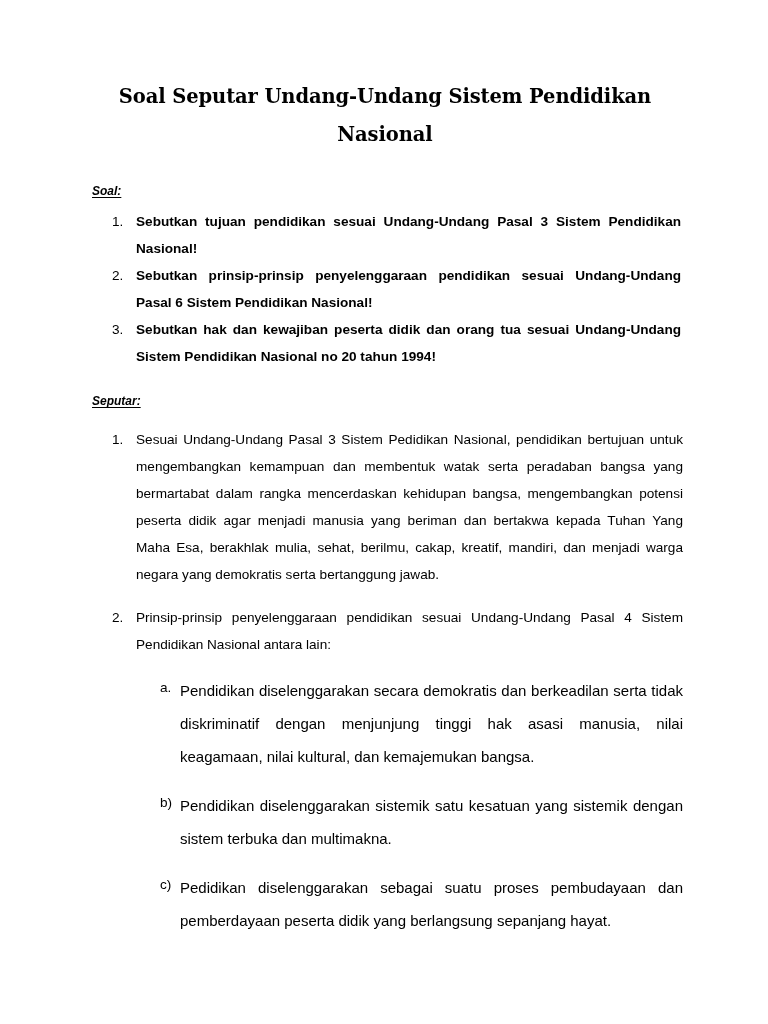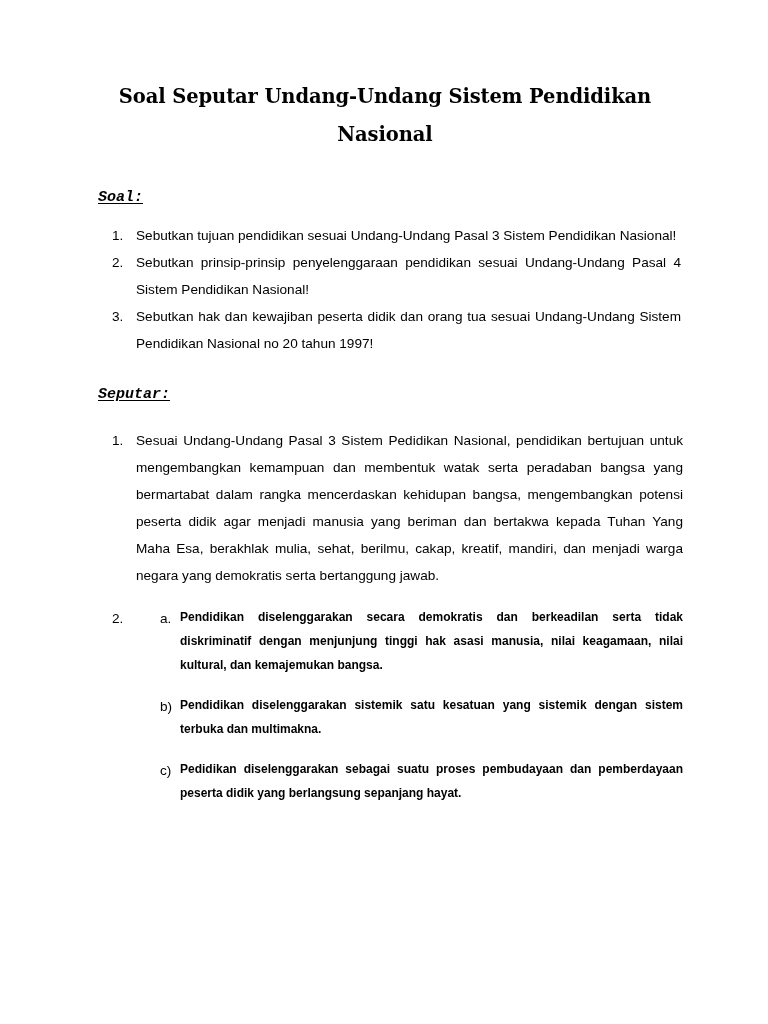--- a/index.html
+++ b/index.html
@@ -41,27 +41,27 @@
     line-height: 38px;
     text-align: center;
     letter-spacing: -0.1px;
     margin: 0 0 0 0;
     padding: 0 8px 0 8px;
     color: #000;
   }
 
   
   .section-head {
-    font-family: Liberation Mono, monospace;
+    font-family: Liberation Sans, sans-serif;
     font-weight: bold;
     font-style: italic;
-    font-size: 15px;
+    font-size: 12px;
     text-decoration: underline;
     text-underline-offset: 2px;
-    margin: 8px;
+    margin: 2px;
     padding: 0;
     display: inline-block;
   }
 
   .head-soal-wrap { margin-top: 27px; }
   .head-jawaban-wrap { margin-top: 21px; }
 
   
   ol.num-list {
     list-style: none;
@@ -86,21 +86,21 @@
     font-size: 13.6px;
     line-height: 27px;
     text-align: justify;
     text-justify: inter-word;
     hyphens: none;
   }
 
   
   .q-list > li { padding-left: 47px; }
   .q-list > li .marker { left: 22px; }
-  .q-list > li .body { width: 545px; }
+  .q-list > li .body { width: 545px; font-weight: bold; }
 
   
   .a-list { margin-top: 5px; }
   .a-list > li { padding-left: 44px; }
   .a-list > li .marker { left: 22px; }
   .a-list > li .body { width: 547px; margin-top: 16px; }
 
   
   ol.sub-list {
     list-style: none;
@@ -113,26 +113,25 @@
   }
   ol.sub-list > li .marker {
     position: absolute;
     left: 24px;
     top: 0;
     width: 24px;
     font-size: 13.6px;
     line-height: 27px;
   }
   ol.sub-list > li .body {
-    font-size: 12px;
-    line-height: 24px;
+    font-size: 15px;
+    line-height: 33px;
     text-align: justify;
     text-justify: inter-word;
     width: 503px;
-    font-weight: bold;
   }
 
   .last-line-left { text-align: left; }
 </style>
 </head>
 <body>
 
 <div class="page">
   <div class="content">
 
@@ -141,39 +140,40 @@
     <div class="head-soal-wrap">
       <div class="section-head">Soal:</div>
 
       <ol class="num-list q-list">
         <li>
           <span class="marker">1.</span>
           <div class="body">Sebutkan tujuan pendidikan sesuai Undang-Undang Pasal 3 Sistem Pendidikan Nasional!</div>
         </li>
         <li>
           <span class="marker">2.</span>
-          <div class="body">Sebutkan prinsip-prinsip penyelenggaraan pendidikan sesuai Undang-Undang Pasal 4 Sistem Pendidikan Nasional!</div>
+          <div class="body">Sebutkan prinsip-prinsip penyelenggaraan pendidikan sesuai Undang-Undang Pasal 6 Sistem Pendidikan Nasional!</div>
         </li>
         <li>
           <span class="marker">3.</span>
-          <div class="body last-line-left">Sebutkan hak dan kewajiban peserta didik dan orang tua sesuai Undang-Undang Sistem Pendidikan Nasional no 20 tahun 1997!</div>
+          <div class="body last-line-left">Sebutkan hak dan kewajiban peserta didik dan orang tua sesuai Undang-Undang Sistem Pendidikan Nasional no 20 tahun 1994!</div>
         </li>
       </ol>
     </div>
 
     <div class="head-jawaban-wrap">
       <div class="section-head">Seputar:</div>
 
       <ol class="num-list a-list">
         <li>
           <span class="marker">1.</span>
           <div class="body">Sesuai Undang-Undang Pasal 3 Sistem Pedidikan Nasional, pendidikan bertujuan untuk mengembangkan kemampuan dan membentuk watak serta peradaban bangsa yang bermartabat dalam rangka mencerdaskan kehidupan bangsa, mengembangkan potensi peserta didik agar menjadi manusia yang beriman dan bertakwa kepada Tuhan Yang Maha Esa, berakhlak mulia, sehat, berilmu, cakap, kreatif, mandiri, dan menjadi warga negara yang demokratis serta bertanggung jawab.</div>
         </li>
         <li>
           <span class="marker">2.</span>
+          <div class="body">Prinsip-prinsip penyelenggaraan pendidikan sesuai Undang-Undang Pasal 4 Sistem Pendidikan Nasional antara lain:</div>
 
           <ol class="sub-list">
             <li>
               <span class="marker">a.</span>
               <div class="body">Pendidikan diselenggarakan secara demokratis dan berkeadilan serta tidak diskriminatif dengan menjunjung tinggi hak asasi manusia, nilai keagamaan, nilai kultural, dan kemajemukan bangsa.</div>
             </li>
             <li>
               <span class="marker">b)</span>
               <div class="body">Pendidikan diselenggarakan sistemik satu kesatuan yang sistemik dengan sistem terbuka dan multimakna.</div>
             </li>

